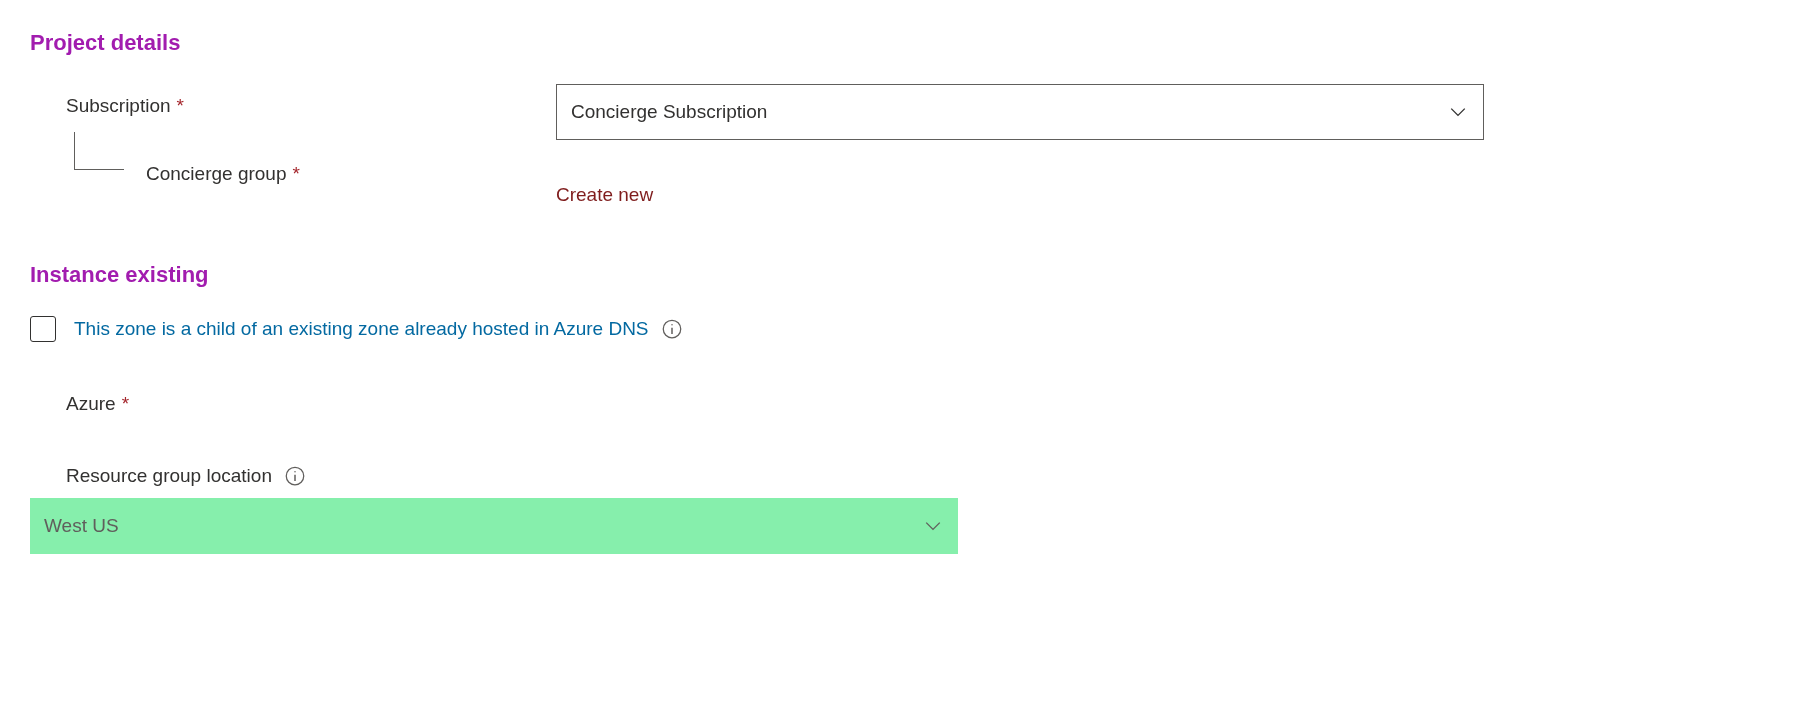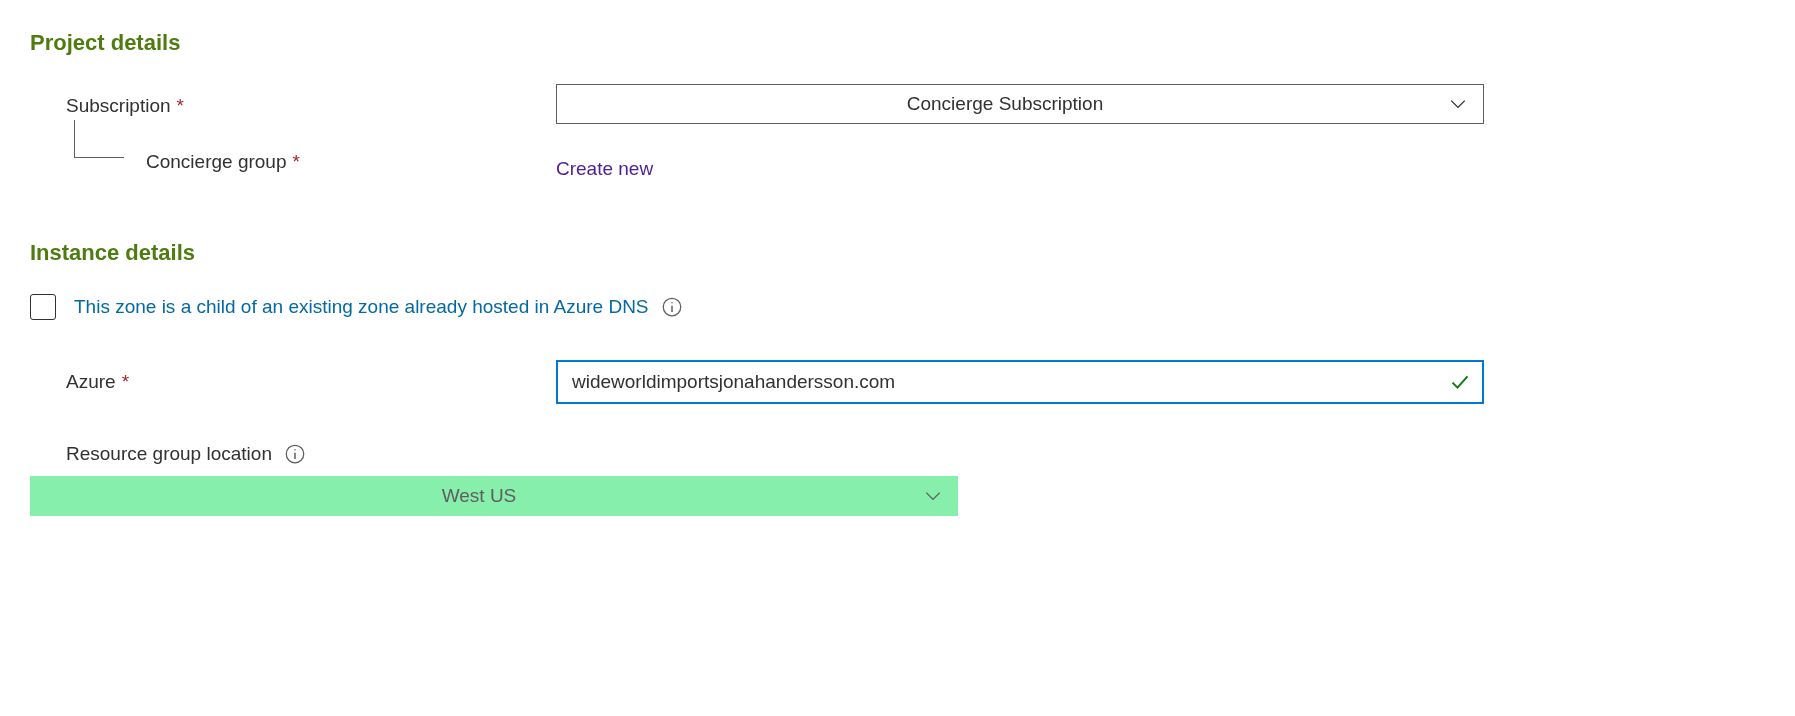--- a/index.html
+++ b/index.html
@@ -11,21 +11,21 @@
       font-family: "Segoe UI", -apple-system, BlinkMacSystemFont, sans-serif;
       font-size: 14px;
       color: #323130;
       background: #ffffff;
       padding: 30px 30px 30px 30px;
       width: 1795px;
     }
     .section-heading {
       font-size: 22px;
       font-weight: 600;
-      color: #4d7c0f;
+      color: #a21caf;
       margin-bottom: 28px;
     }
     .form-row {
       display: flex;
       align-items: flex-start;
       margin-bottom: 12px;
     }
     .label-col {
       width: 490px;
       flex-shrink: 0;
@@ -55,30 +55,29 @@
       margin-left: 6px;
       font-size: 19px;
     }
     .control-col {
       flex: 0 0 928px;
       width: 928px;
     }
     .select-box {
       position: relative;
       width: 100%;
-      height: 40px;
+      height: 56px;
       border: 1px solid #605e5c;
       background: #ffffff;
       display: flex;
       align-items: center;
       padding: 0 44px 0 14px;
       font-size: 19px;
       color: #323130;
       cursor: pointer;
-      justify-content: center;
     }
     .select-box.selected-purple {
       border: 1.5px solid #5c2e91;
     }
     .select-box.disabled {
       background: #86efac;
       border: none;
       color: #605e5c;
       cursor: default;
     }
@@ -86,22 +85,22 @@
       position: absolute;
       right: 16px;
       top: 50%;
       transform: translateY(-50%);
       width: 18px;
       height: 18px;
       pointer-events: none;
     }
     .link {
       display: inline-block;
-      margin-top: 18px;
-      color: #4c1d95;
+      margin-top: 32px;
+      color: #7f1d1d;
       font-size: 19px;
       text-decoration: none;
       cursor: pointer;
     }
     .checkbox-row {
       display: flex;
       align-items: center;
       margin-bottom: 40px;
     }
     .checkbox {
@@ -184,47 +183,39 @@
   <div class="label-col indented">
     <div class="tree-connector"></div>
     <span>Concierge group</span>
     <span class="required">*</span>
   </div>
   <div class="control-col">
     <a class="link">Create new</a>
   </div>
 </div>
 
-<h2 class="section-heading section-gap">Instance details</h2>
+<h2 class="section-heading section-gap">Instance existing</h2>
 
 <div class="checkbox-row">
   <div class="checkbox"></div>
   <span class="checkbox-label">This zone is a child of an existing zone already hosted in Azure DNS</span>
   <span class="info-icon">
     <svg viewBox="0 0 16 16" width="20" height="20" fill="none" stroke="#605e5c" stroke-width="1">
       <circle cx="8" cy="8" r="7"></circle>
       <circle cx="8" cy="4.5" r="0.6" fill="#605e5c" stroke="none"></circle>
       <line x1="8" y1="7" x2="8" y2="12" stroke-width="1.2"></line>
     </svg>
   </span>
 </div>
 
 <div class="form-row">
   <div class="label-col">
     <span>Azure</span>
     <span class="required">*</span>
   </div>
-  <div class="control-col">
-    <div class="text-input-wrap">
-      <input type="text" class="text-input" value="wideworldimportsjonahandersson.com" style="">
-      <svg class="valid-check" viewBox="0 0 16 16" fill="none" stroke="#107c10" stroke-width="1.6">
-        <path d="M2 8.5 L6 12.5 L14 3.5"></path>
-      </svg>
-    </div>
-  </div>
 </div>
 
 <div class="form-row row-gap-large">
   <div class="label-col">
     <span>Resource group location</span>
     <span class="info-icon">
       <svg viewBox="0 0 16 16" width="20" height="20" fill="none" stroke="#605e5c" stroke-width="1">
         <circle cx="8" cy="8" r="7"></circle>
         <circle cx="8" cy="4.5" r="0.6" fill="#605e5c" stroke="none"></circle>
         <line x1="8" y1="7" x2="8" y2="12" stroke-width="1.2"></line>

